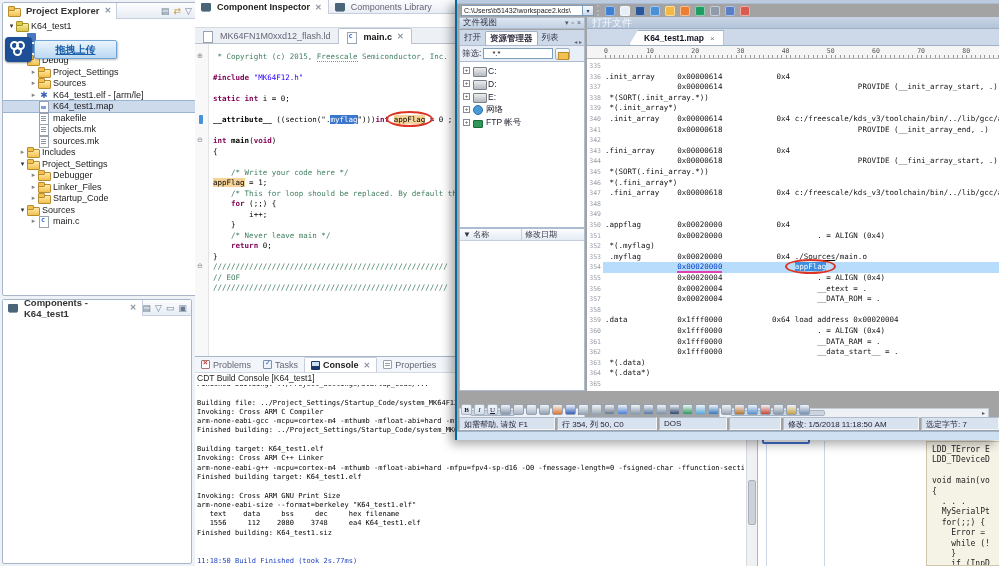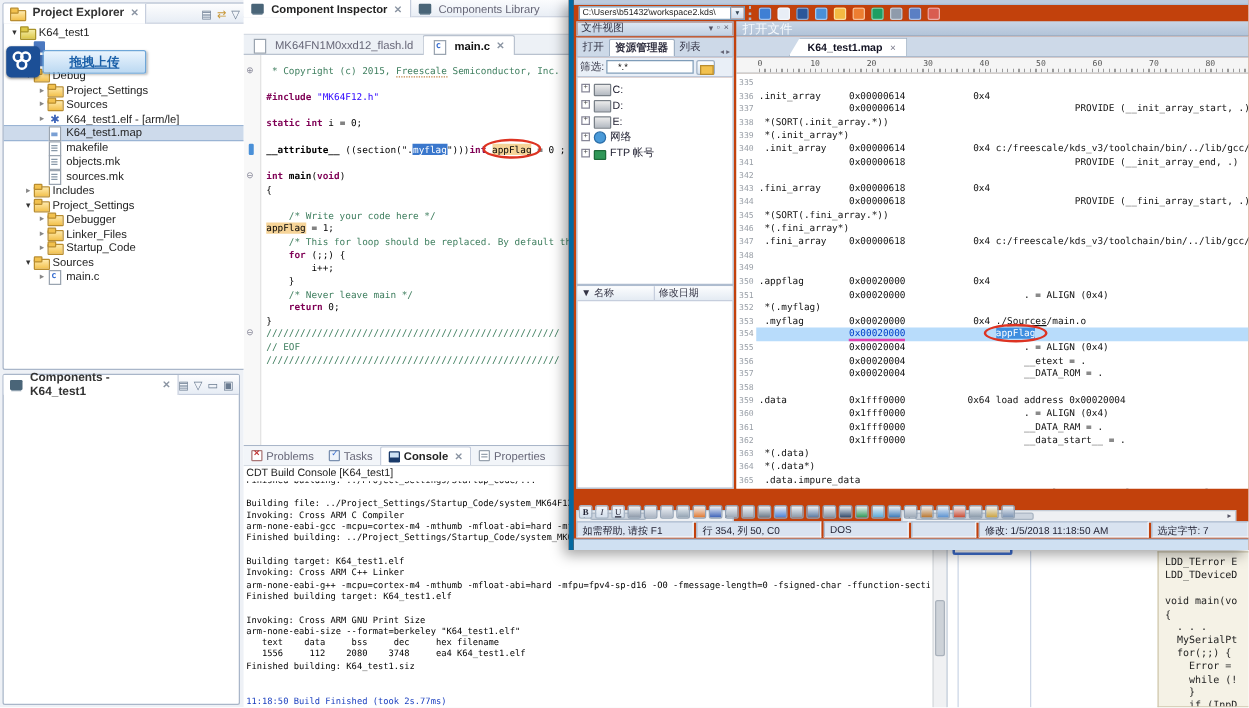--- a/index.html
+++ b/index.html
@@ -118,22 +118,22 @@
              padding-left:2px; background:#fff; }
   #con-body { position:absolute; left:2px; top:28px; right:13px; bottom:0; overflow:hidden; }
   #con-pre { position:absolute; left:0; top:-5px; white-space:pre; font-family:"DejaVu Sans Mono",monospace;
              font-size:7px; line-height:9.3px; color:#000; }
   .con-blue { color:#1a3fbf; }
   #con-scroll { position:absolute; right:0; top:28px; bottom:0; width:11px; background:#f0f1f3; border-left:1px solid #d6d9dd; }
   #con-thumb { position:absolute; left:1px; right:1px; top:95px; height:45px; background:#cdd2d8;
                border:1px solid #aab2bc; border-radius:2px; }
 
   
-  #ep { position:absolute; left:455px; top:0; width:544px; height:440px; background:#c2410c;
-        border-left:4px solid #0369a1; box-shadow:-4px 4px 10px rgba(0,0,0,.35); z-index:10; overflow:hidden; }
+  #ep { position:absolute; left:455px; top:0; width:544px; height:440px; background:#a3a3a3;
+        border-left:2px solid #0369a1; box-shadow:-4px 4px 10px rgba(0,0,0,.35); z-index:10; overflow:hidden; }
   #ep-topcut { position:absolute; left:0; top:0; right:0; height:4px; background:#bccbde; border-bottom:1px solid #a8bcd4; }
   #ep-addr { position:absolute; left:0; top:4px; right:0; height:13px; display:flex; align-items:center; }
   #ep-addr-box { width:122px; height:11px; margin-left:4px; background:#fff; border:1px solid #7f9db9;
                  font-size:7px; line-height:9px; padding:0 2px; color:#222; white-space:nowrap; overflow:hidden; }
   #ep-addr-drop { width:11px; height:11px; background:linear-gradient(#f4f8fc,#cfdcec); border:1px solid #7f9db9;
                   border-left:none; font-size:6px; text-align:center; color:#345; line-height:10px; }
   .ep-sep { width:5px; height:11px; margin:0 3px; border-left:2px dotted #aab8ca; }
   .tbico { width:10px; height:10px; border-radius:2px; margin-right:5px; box-shadow:0 0 0 1px rgba(255,255,255,.5) inset; }
 
   #ep-left { position:absolute; left:0; top:17px; width:130px; height:385px; }
@@ -615,21 +615,20 @@
           <div class="ml" style="top: 267px;">                0x1fff0000                     . = ALIGN (0x4)</div>
           <div class="mnum" style="top: 277.6px;">361</div>
           <div class="ml" style="top: 277.6px;">                0x1fff0000                     __DATA_RAM = .</div>
           <div class="mnum" style="top: 288.2px;">362</div>
           <div class="ml" style="top: 288.2px;">                0x1fff0000                     __data_start__ = .</div>
           <div class="mnum" style="top: 298.8px;">363</div>
           <div class="ml" style="top: 298.8px;"> *(.data)</div>
           <div class="mnum" style="top: 309.4px;">364</div>
           <div class="ml" style="top: 309.4px;"> *(.data*)</div>
           <div class="mnum" style="top: 320px;">365</div>
-          <div class="ml" style="top: 320px;"> .data.impure_data</div>
           <div class="mnum" style="top: 330.6px;">366</div>
           <div class="ml" style="top: 330.6px;">                0x1fff0000           0x60 c:/freescale/kds_v3/toolchain/bin/../lib/gcc/a</div>
         </div>
       <div class="hscroll" id="ep-hscroll-r">
         <span class="harr" style="left:0;">◂</span>
         <div class="hthumb" style="left:10px; width:95px;"></div>
         <span class="harr" style="right:0;">▸</span>
       </div>
     </div>
 

